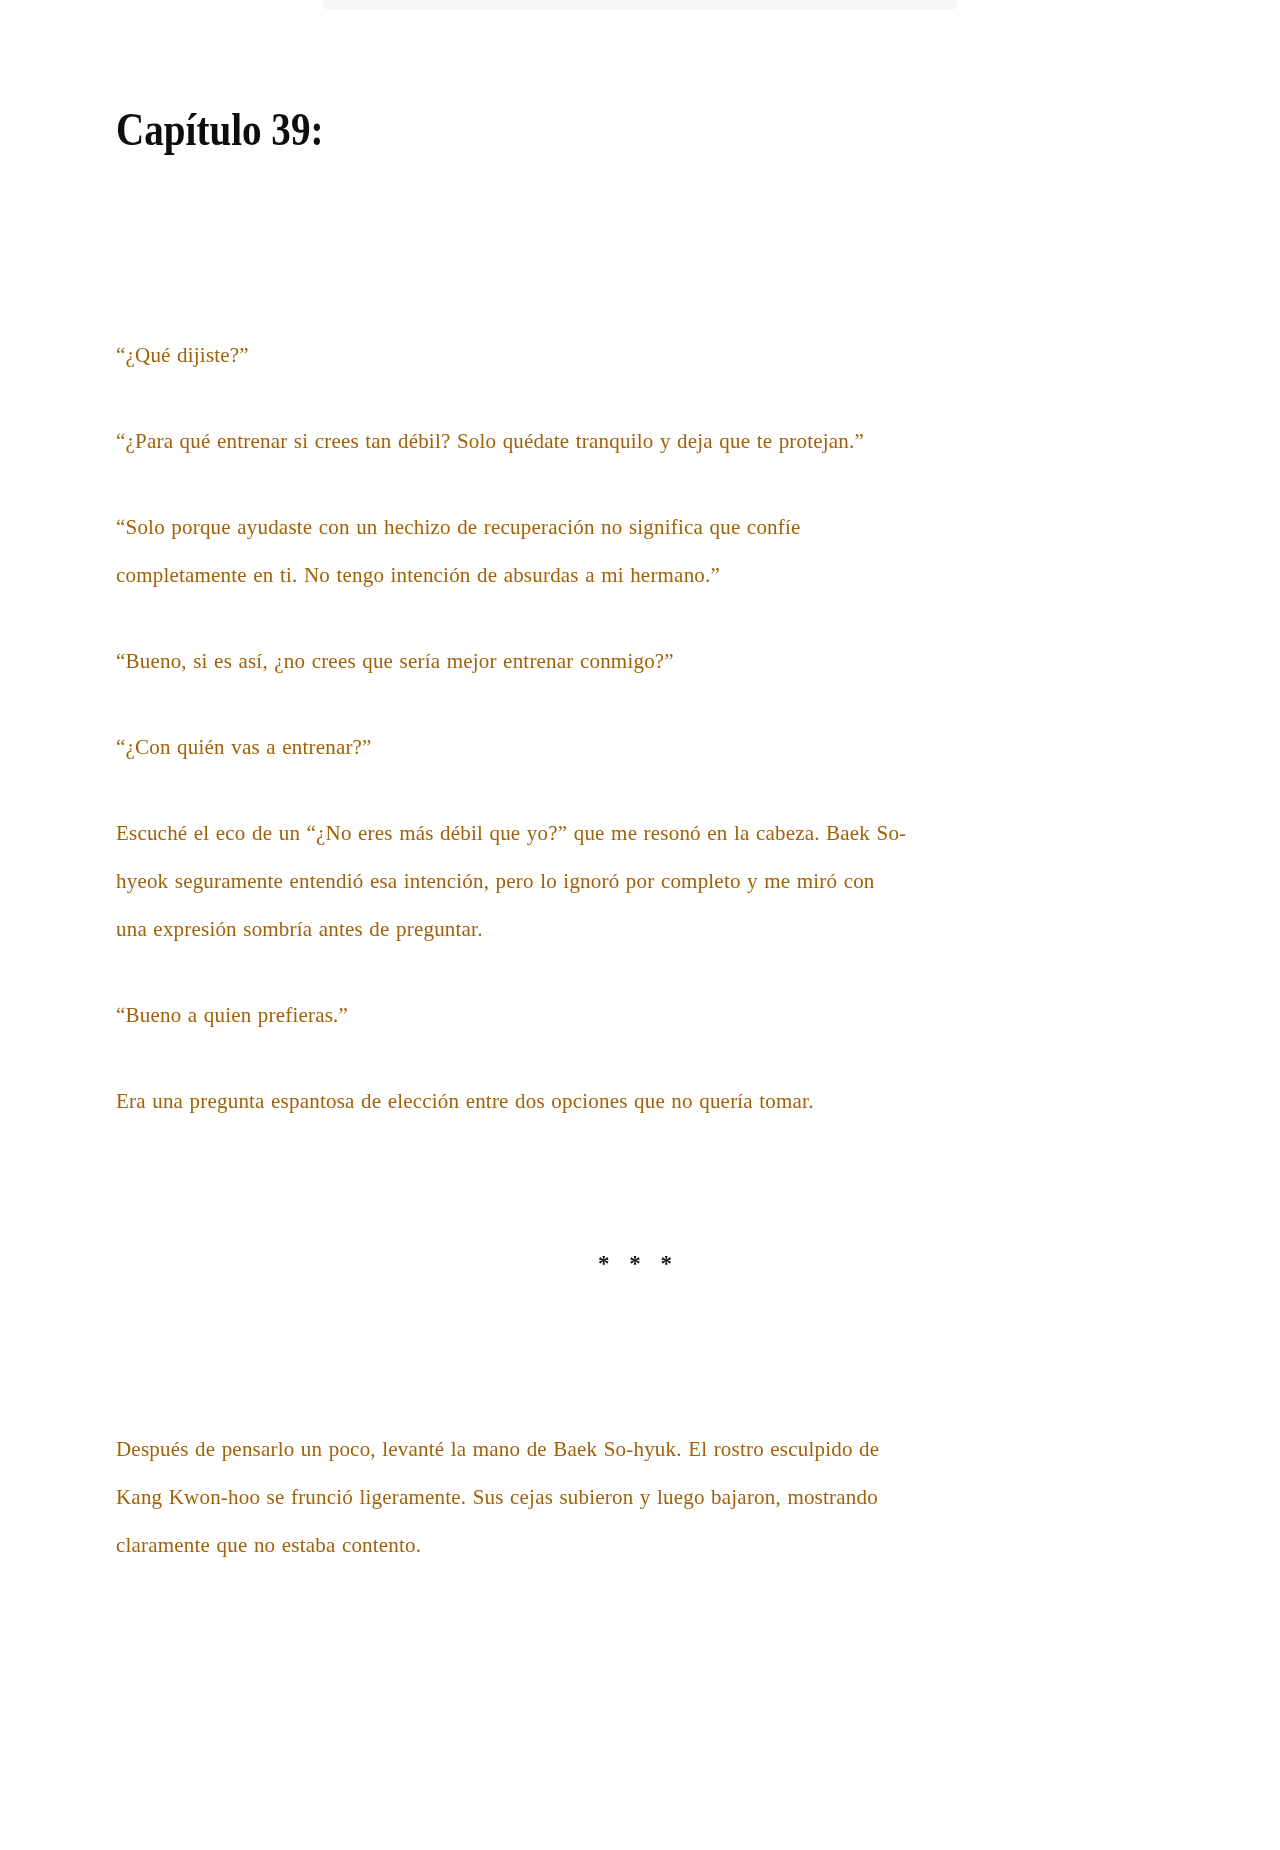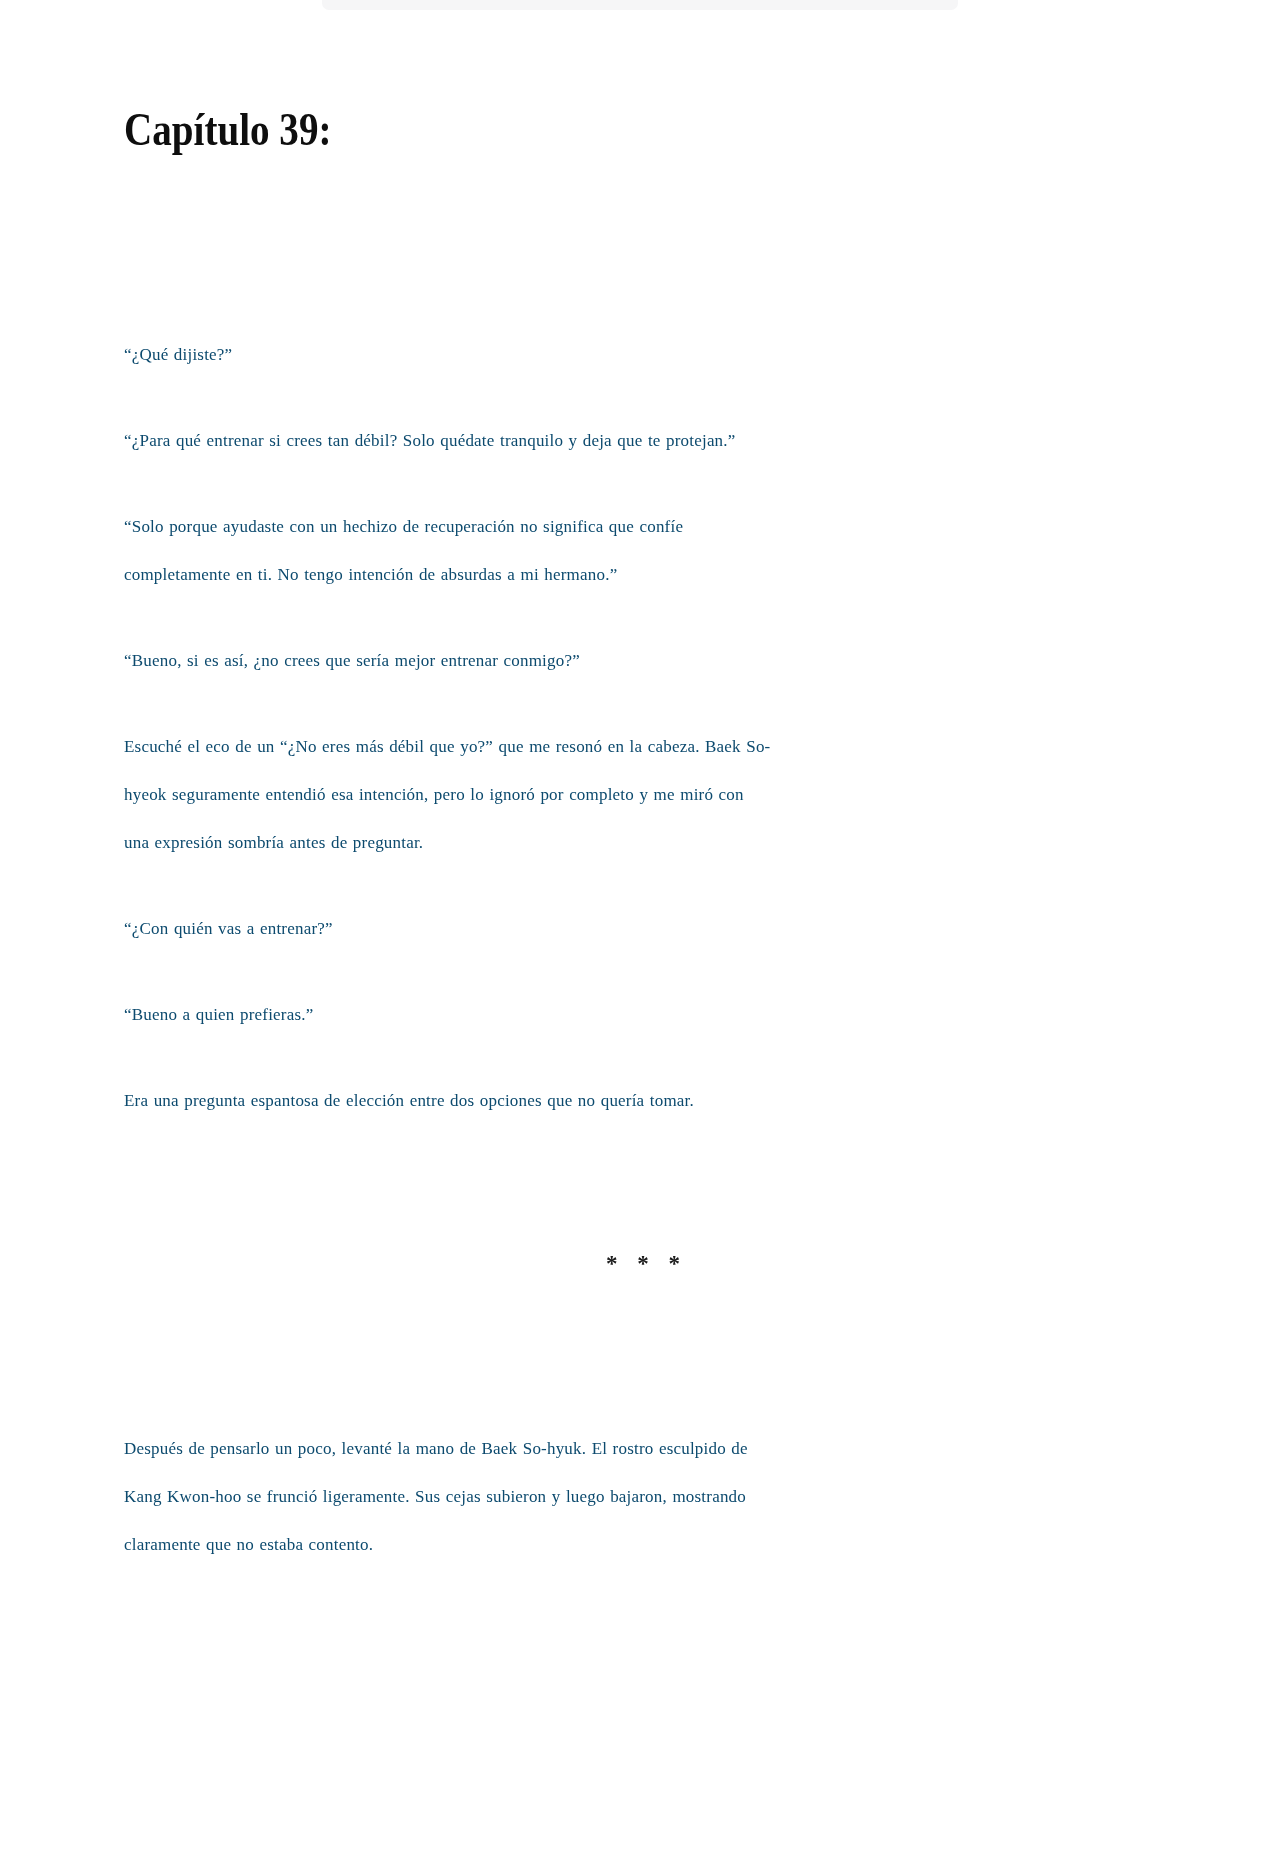--- a/index.html
+++ b/index.html
@@ -19,42 +19,42 @@
     top: 0;
     left: 322px;
     width: 636px;
     height: 10px;
     border-radius: 0 0 7px 7px;
     background: #f6f6f7;
   }
   .page {
     position: absolute;
     top: 0;
-    left: 124px;
+    left: 116px;
     width: 1040px;
   }
   .chapter-title {
     margin: 104px 0 175px 0;
     font-family: "Liberation Serif", "DejaVu Serif", serif;
     font-weight: bold;
     font-size: 46px;
     line-height: 52px;
     color: #0e0e0e;
     letter-spacing: 0px;
     transform: scaleX(0.85);
     transform-origin: left center;
     white-space: nowrap;
   }
   .page p {
     margin: 38px 0 0 0;
-    font-size: 17px;
+    font-size: 21px;
     line-height: 48px;
     letter-spacing: 0.2px;
     word-spacing: 1px;
-    color: #0c4a6e;
+    color: #a16207;
     white-space: pre-line;
   }
   .page p.first {
     margin-top: 0;
   }
   .scene-divider {
     margin: 115px 0 0 0;
     font-size: 23px;
     line-height: 48px;
     color: #1c1c1c;
@@ -73,24 +73,24 @@
 <div class="top-edge-bar" style="background: rgb(246, 246, 247);"></div>
 
 <div class="page">
   <h1 class="chapter-title">Capítulo 39:</h1>
 
   <p class="first">“¿Qué dijiste?”</p>
   <p>“¿Para qué entrenar si crees tan débil? Solo quédate tranquilo y deja que te protejan.”</p>
   <p>“Solo porque ayudaste con un hechizo de recuperación no significa que confíe
 completamente en ti. No tengo intención de absurdas a mi hermano.”</p>
   <p>“Bueno, si es así, ¿no crees que sería mejor entrenar conmigo?”</p>
+  <p>“¿Con quién vas a entrenar?”</p>
   <p>Escuché el eco de un “¿No eres más débil que yo?” que me resonó en la cabeza. Baek So-
 hyeok seguramente entendió esa intención, pero lo ignoró por completo y me miró con
 una expresión sombría antes de preguntar.</p>
-  <p>“¿Con quién vas a entrenar?”</p>
   <p>“Bueno a quien prefieras.”</p>
   <p>Era una pregunta espantosa de elección entre dos opciones que no quería tomar.</p>
 
   <div class="scene-divider">* * *</div>
 
   <p class="after-divider">Después de pensarlo un poco, levanté la mano de Baek So-hyuk. El rostro esculpido de
 Kang Kwon-hoo se frunció ligeramente. Sus cejas subieron y luego bajaron, mostrando
 claramente que no estaba contento.</p>
 </div>
 

